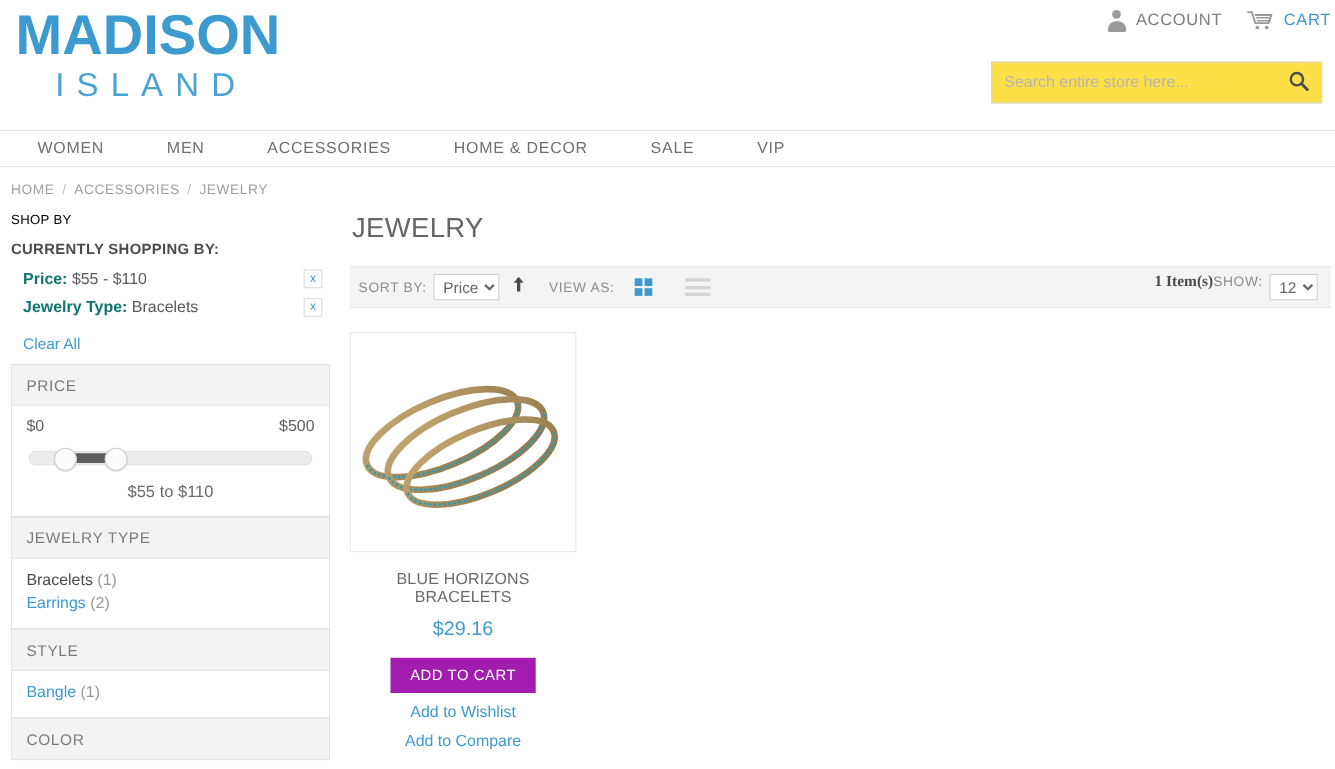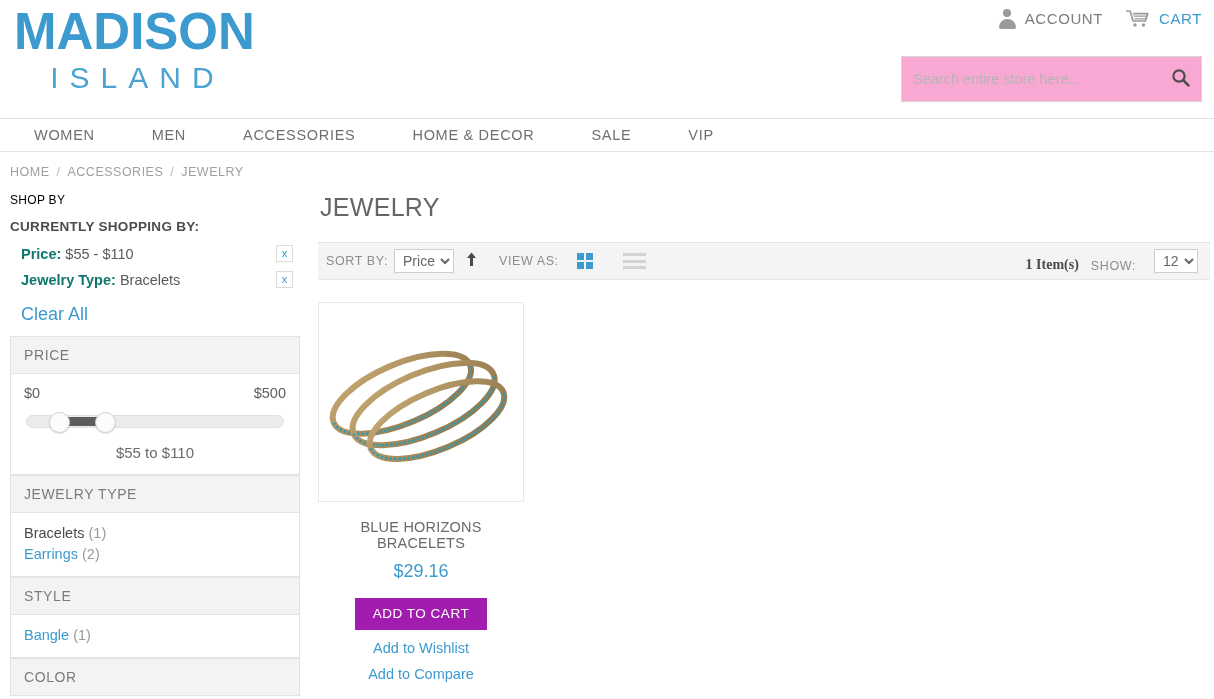--- a/index.html
+++ b/index.html
@@ -30,21 +30,21 @@
     font-weight: 300;
     color: #4ba3d3;
     letter-spacing: 11px;
     text-align: center;
     margin-top: 1px;
     margin-left: 6px;
     line-height: 34px;
   }
 
   .header-links {
-    position: absolute; right: 12px; top: 9px;
+    position: absolute; right: 4px; top: 9px;
     display: flex; align-items: center; gap: 22px;
   }
   .hlink { display: flex; align-items: center; gap: 8px; text-decoration:none; }
   .hlink-label { font-size: 15px; letter-spacing: 0.6px; color: #7d7d7d; }
   .hlink-label.accent { color: #3d9ace; }
 
   .icon-person { width: 19px; height: 19px; position: relative; display:block; }
   .icon-person::before {
     content:""; position:absolute; left:5.5px; top:0;
     width:8px; height:8px; border-radius:50%; background:#9b9b9b;
@@ -53,22 +53,22 @@
     content:""; position:absolute; left:1px; top:9.5px;
     width:17px; height:10px; background:#9b9b9b;
     border-radius: 9px 9px 2px 2px;
   }
 
   .icon-cart { width: 26px; height: 19px; position: relative; display:block; }
   .icon-cart svg { display:block; }
 
   .search-wrap {
     position: absolute; right: 12px; top: 56px;
-    width: 301px; height: 46px;
-    border: 1px solid #d6d6d6; background: #f9a8d4;
+    width: 301px; height: 38px;
+    border: 1px solid #d6d6d6; background: #fde047;
     display: flex; align-items: center;
   }
   .search-input {
     flex: 1; border: none; outline: none; background: transparent;
     font-family: "Liberation Sans", sans-serif;
     font-size: 14.5px; color: #555; padding: 0 8px 0 11px;
   }
   .search-input::placeholder { color: #b5b5b5; }
   .search-btn {
     width: 42px; height: 36px; border: none; background: transparent;
@@ -120,21 +120,21 @@
   .filter-text { font-size: 14.5px; color: #5a5a5a; }
   .filter-text b { color: #0f766e; font-weight: bold; }
   .remove-btn {
     width: 17px; height: 17px; border: 1px solid #dcdcdc;
     display: flex; align-items:center; justify-content:center;
     color: #3d9ace; font-size: 11px; background:#fff; cursor: pointer;
     font-family: "Liberation Sans", sans-serif; line-height:1;
   }
   .clear-all {
     display:inline-block; margin: 7px 0 11px 11px;
-    font-size: 18px; color: #3d9ace; text-decoration: none; cursor:pointer;text-align:center;
+    font-size: 14px; color: #3d9ace; text-decoration: none; cursor:pointer;text-align:center;
   }
 
   .filter-block { border: 1px solid #e3e3e3; border-bottom: none; }
   .filter-block.last { }
   .filter-head {
     background: #f3f3f3; padding: 10px 0 10px 13px;
     font-size: 14px; color: #7b7b7b; letter-spacing: 0.6px;
     border-bottom: 1px solid #e3e3e3;
   }
   .filter-body { padding: 11px 13px 13px 13px; background: #fff; border-bottom:1px solid #e3e3e3;}
@@ -190,21 +190,21 @@
     width: 16px; height: 16px; display: grid; grid-template-columns: 7px 7px;
     grid-template-rows: 7px 7px; gap: 2px; cursor: pointer; margin-left: 8px;
   }
   .icon-grid i { background: #3d9ace; display:block; }
   .icon-list {
     width: 23px; height: 16px; display:flex; flex-direction: column;
     justify-content: space-between; cursor: pointer; margin-left: 20px;
   }
   .icon-list i { height: 3px; background: #d3d3d3; display:block; }
 
-  .tb-right { margin-left: auto; display:flex; align-items:flex-end; gap: 12px; }
+  .tb-right { margin-left: auto; display:flex; align-items:flex-start; }
   .item-count {
     font-family: "Liberation Serif", serif;
     font-size: 14px; font-weight: bold; color: #4a4a4a;
   }
 
   
   .product-grid { display: flex; }
   .product {
     width: 206px; text-align: center;
   }

